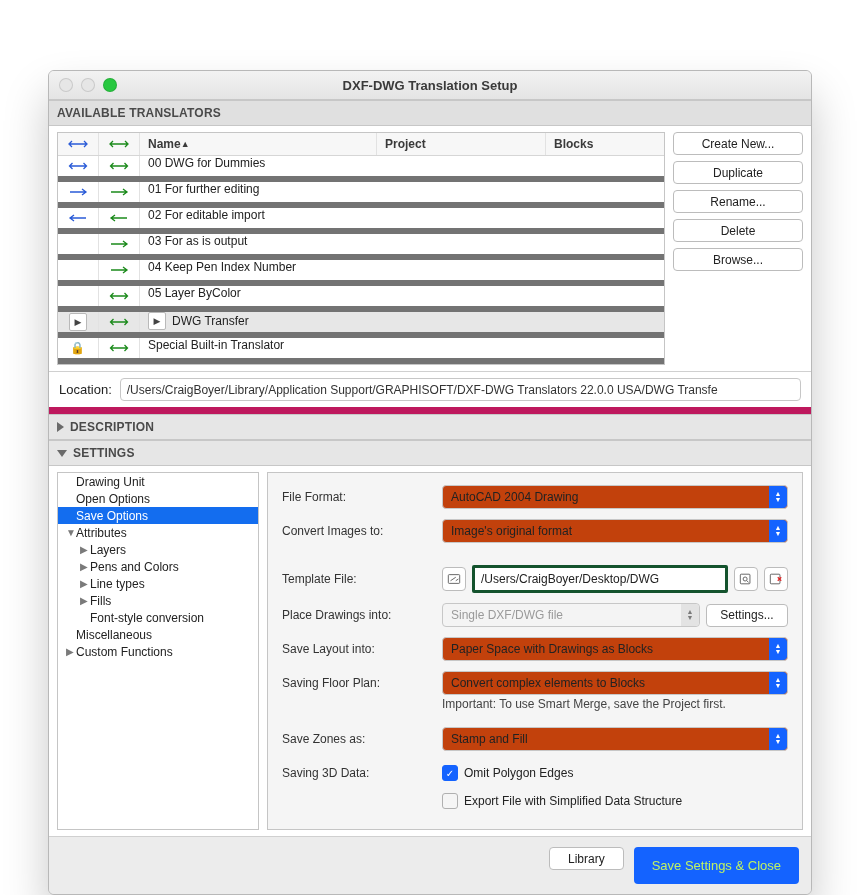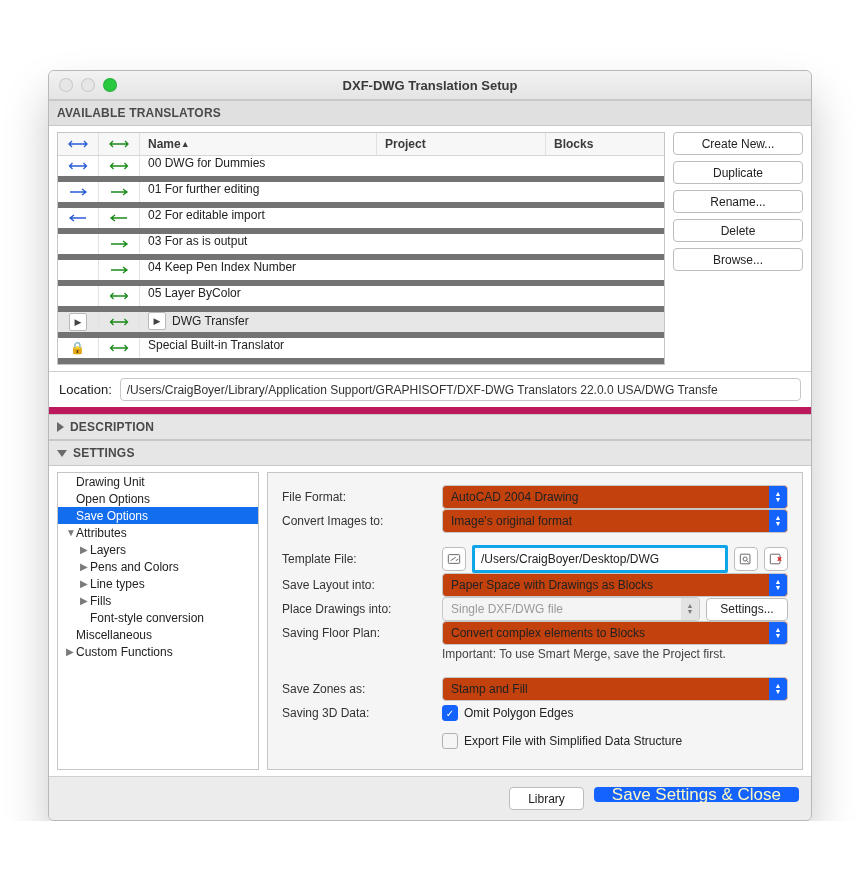--- a/index.html
+++ b/index.html
@@ -33,38 +33,38 @@
   .mac-btn{height:21px;background:#fff;border:1px solid #bcbcbc;border-radius:4px;font-size:12px;display:flex;align-items:center;justify-content:center;cursor:pointer;}
   .location-row{display:flex;align-items:center;gap:8px;padding:6px 10px;background:#fff;border-bottom:7px solid #be185d;}
   .location-row input{flex:1;height:21px;border:1px solid #c7c7c7;border-radius:4px;padding:0 6px;font-size:12px;background:#fff;color:#333;}
   .settings-body{display:flex;background:#fff;padding:6px 8px;gap:8px;border-bottom:1px solid #d0d0d0;}
   .settings-tree{width:200px;border:1px solid #c5c5c5;background:#fff;font-size:12px;}
   .tree-row{height:17px;display:flex;align-items:center;padding-left:8px;cursor:pointer;}
   .tree-row.selected{background:#136def;color:#fff;}
   .tree-row.indent1{padding-left:22px;}
   .tree-arrow{display:inline-block;width:10px;font-size:10px;color:#7a7a7a;}
   .settings-form{flex:1;border:1px solid #c5c5c5;background:#f5f5f5;padding:12px 14px 12px 14px;}
-  .form-row{display:flex;align-items:center;min-height:24px;font-size:12px;}
+  .form-row{display:flex;align-items:center;min-height:24px;margin-bottom:10px;font-size:12px;}
   .form-row.tight{margin-bottom:4px;}
   .form-label{width:160px;color:#333;}
   .form-field{flex:1;display:flex;align-items:center;gap:6px;}
   .mac-select{flex:1;height:22px;background:#c2410c;border:1px solid #c7c7c7;border-radius:4px;display:flex;align-items:center;justify-content:space-between;padding:0 0 0 8px;font-size:12px;overflow:hidden;}
   .mac-select.disabled{color:#9a9a9a;background:#f4f4f4;}
   .sel-arrows{width:18px;align-self:stretch;background:#1463ff;display:flex;flex-direction:column;align-items:center;justify-content:center;color:#fff;font-size:7px;border-top-right-radius:4px;border-bottom-right-radius:4px;line-height:6px;}
   .sel-arrows.grey{background:#e3e3e3;color:#7a7a7a;}
-  .template-input{flex:1;height:22px;border:3px solid #0ea5e9;background:#fff;border-radius:2px;display:flex;align-items:center;padding:0 6px;font-size:12px;overflow:hidden;white-space:nowrap;}
+  .template-input{flex:1;height:22px;border:3px solid #14532d;background:#fff;border-radius:2px;display:flex;align-items:center;padding:0 6px;font-size:12px;overflow:hidden;white-space:nowrap;}
   .tiny-btn{width:22px;height:22px;background:#fff;border:1px solid #bcbcbc;border-radius:4px;display:flex;align-items:center;justify-content:center;cursor:pointer;}
   .tiny-btn svg{width:14px;height:14px;}
   .note{font-size:12px;color:#444;padding-left:0;line-height:1.3;margin:-4px 0 8px 0;}
   .chk{display:flex;align-items:center;gap:6px;font-size:12px;height:20px;}
   .chk .box{width:14px;height:14px;border:1px solid #b0b0b0;border-radius:3px;display:flex;align-items:center;justify-content:center;font-size:10px;color:#fff;}
   .chk.checked .box{background:#1463ff;border-color:#1463ff;}
   .footer{display:flex;justify-content:flex-end;gap:10px;padding:10px 12px;background:#ececec;}
   .footer .mac-btn{padding:0 18px;}
-  .footer .primary{background:#1463ff;border-color:#1463ff;color:#fef9c3;padding:0 18px;height:15px;border-radius:4px;font-size:17px;display:flex;align-items:center;}
+  .footer .primary{background:#1463ff;border-color:#1463ff;color:#bef264;padding:0 18px;height:37px;border-radius:4px;font-size:13px;display:flex;align-items:center;}
 </style>
 </head>
 <body>
 
 <div class="window">
 
   <div class="titlebar">
     <div class="traffic">
       <div class="dot red"></div>
       <div class="dot yellow"></div>
@@ -307,38 +307,38 @@
           <div class="tiny-btn">
               <svg viewBox="0 0 16 16">
                 <rect x="1.5" y="2.5" width="11" height="11" rx="1" fill="none" stroke="#555" stroke-width="1"></rect>
                 <path d="M10 6l4 4M14 6l-4 4" stroke="#d22" stroke-width="1.4"></path>
               </svg>
             </div>
         </div>
         </div>
 
       <div class="form-row">
-          <div class="form-label">Save Layout into:</div>
-        <div class="form-field">
-            <div class="mac-select">
-              <span>Paper Space with Drawings as Blocks</span>
-              <span class="sel-arrows">▲<br>▼</span>
-            </div>
-          </div>
-        </div>
-
-      <div class="form-row">
           <div class="form-label">Place Drawings into:</div>
         <div class="form-field">
           <div class="mac-select disabled" style="flex:1">
               <span>Single DXF/DWG file</span>
               <span class="sel-arrows grey">▲<br>▼</span>
             </div>
           <div class="mac-btn" style="width:80px">Settings...</div>
         </div>
+        </div>
+
+      <div class="form-row">
+          <div class="form-label">Save Layout into:</div>
+        <div class="form-field">
+            <div class="mac-select">
+              <span>Paper Space with Drawings as Blocks</span>
+              <span class="sel-arrows">▲<br>▼</span>
+            </div>
+          </div>
         </div>
 
       <div class="form-row tight">
           <div class="form-label">Saving Floor Plan:</div>
         <div class="form-field">
             <div class="mac-select">
               <span>Convert complex elements to Blocks</span>
               <span class="sel-arrows">▲<br>▼</span>
             </div>
           </div>

